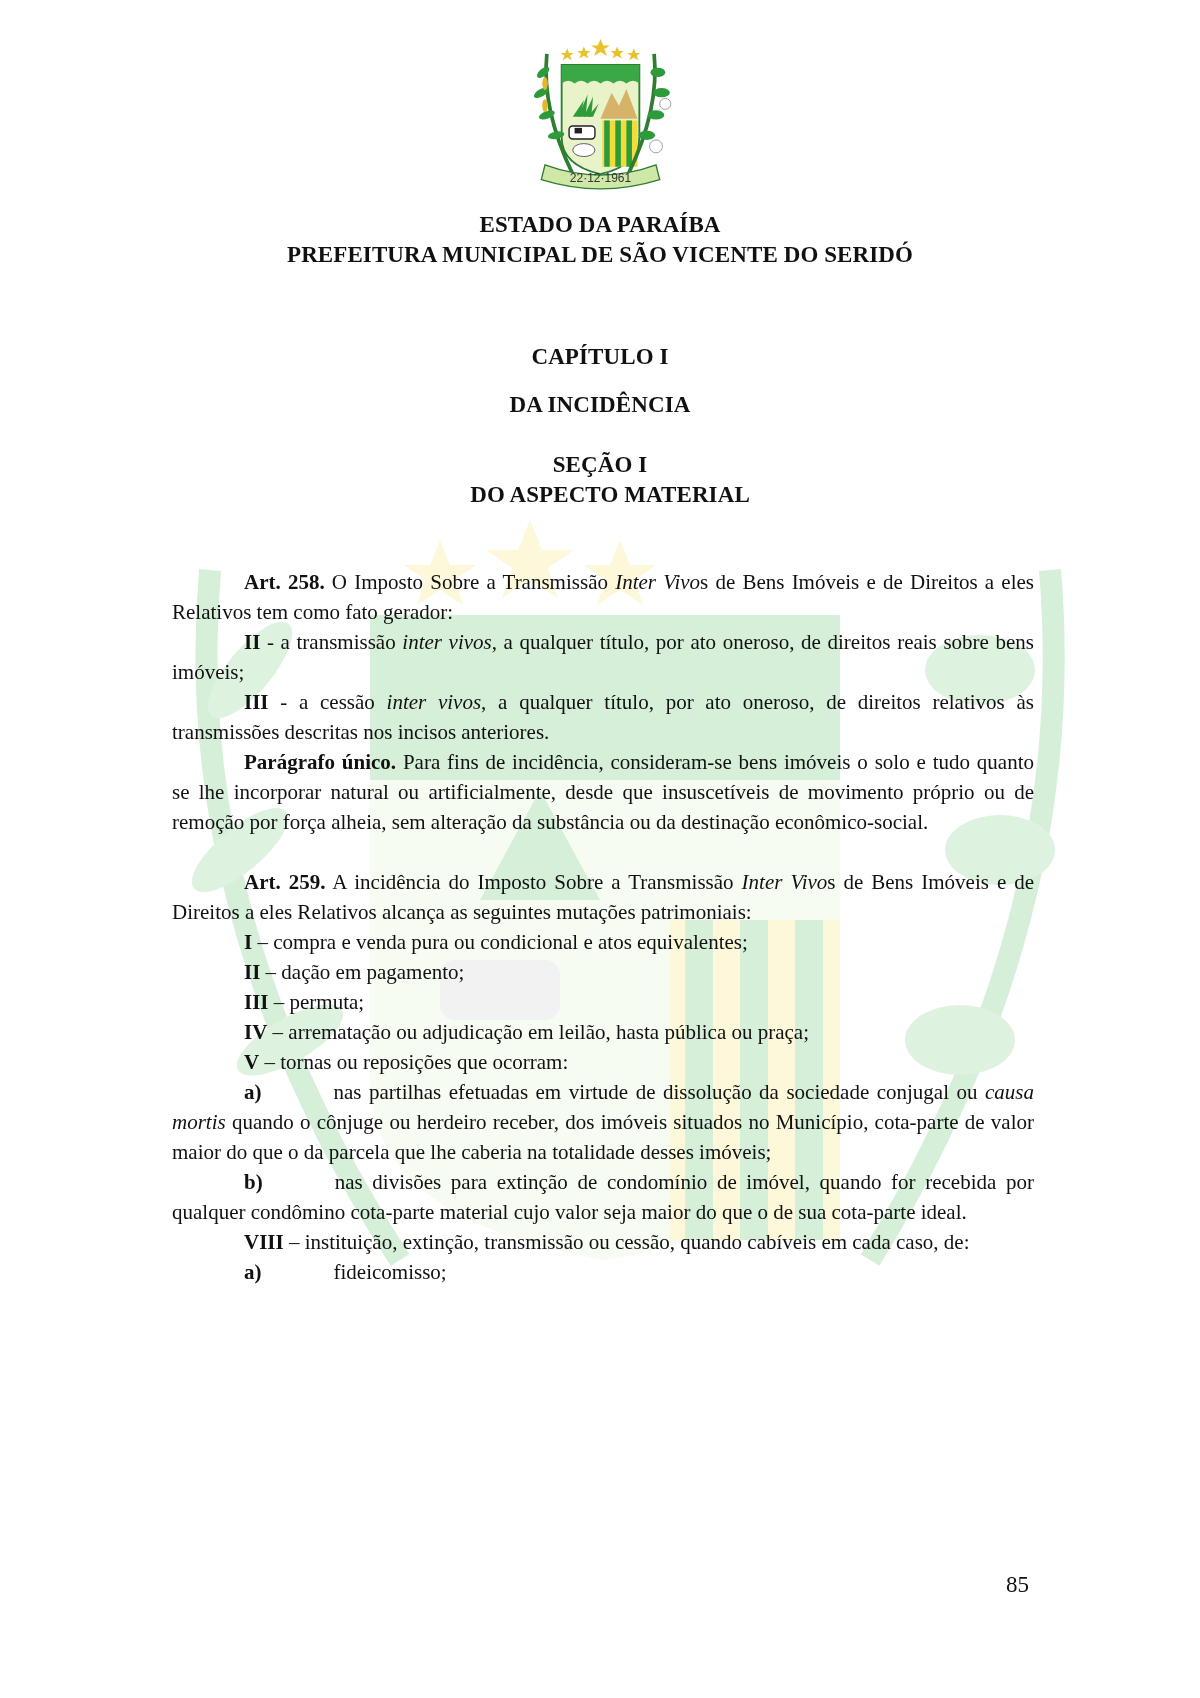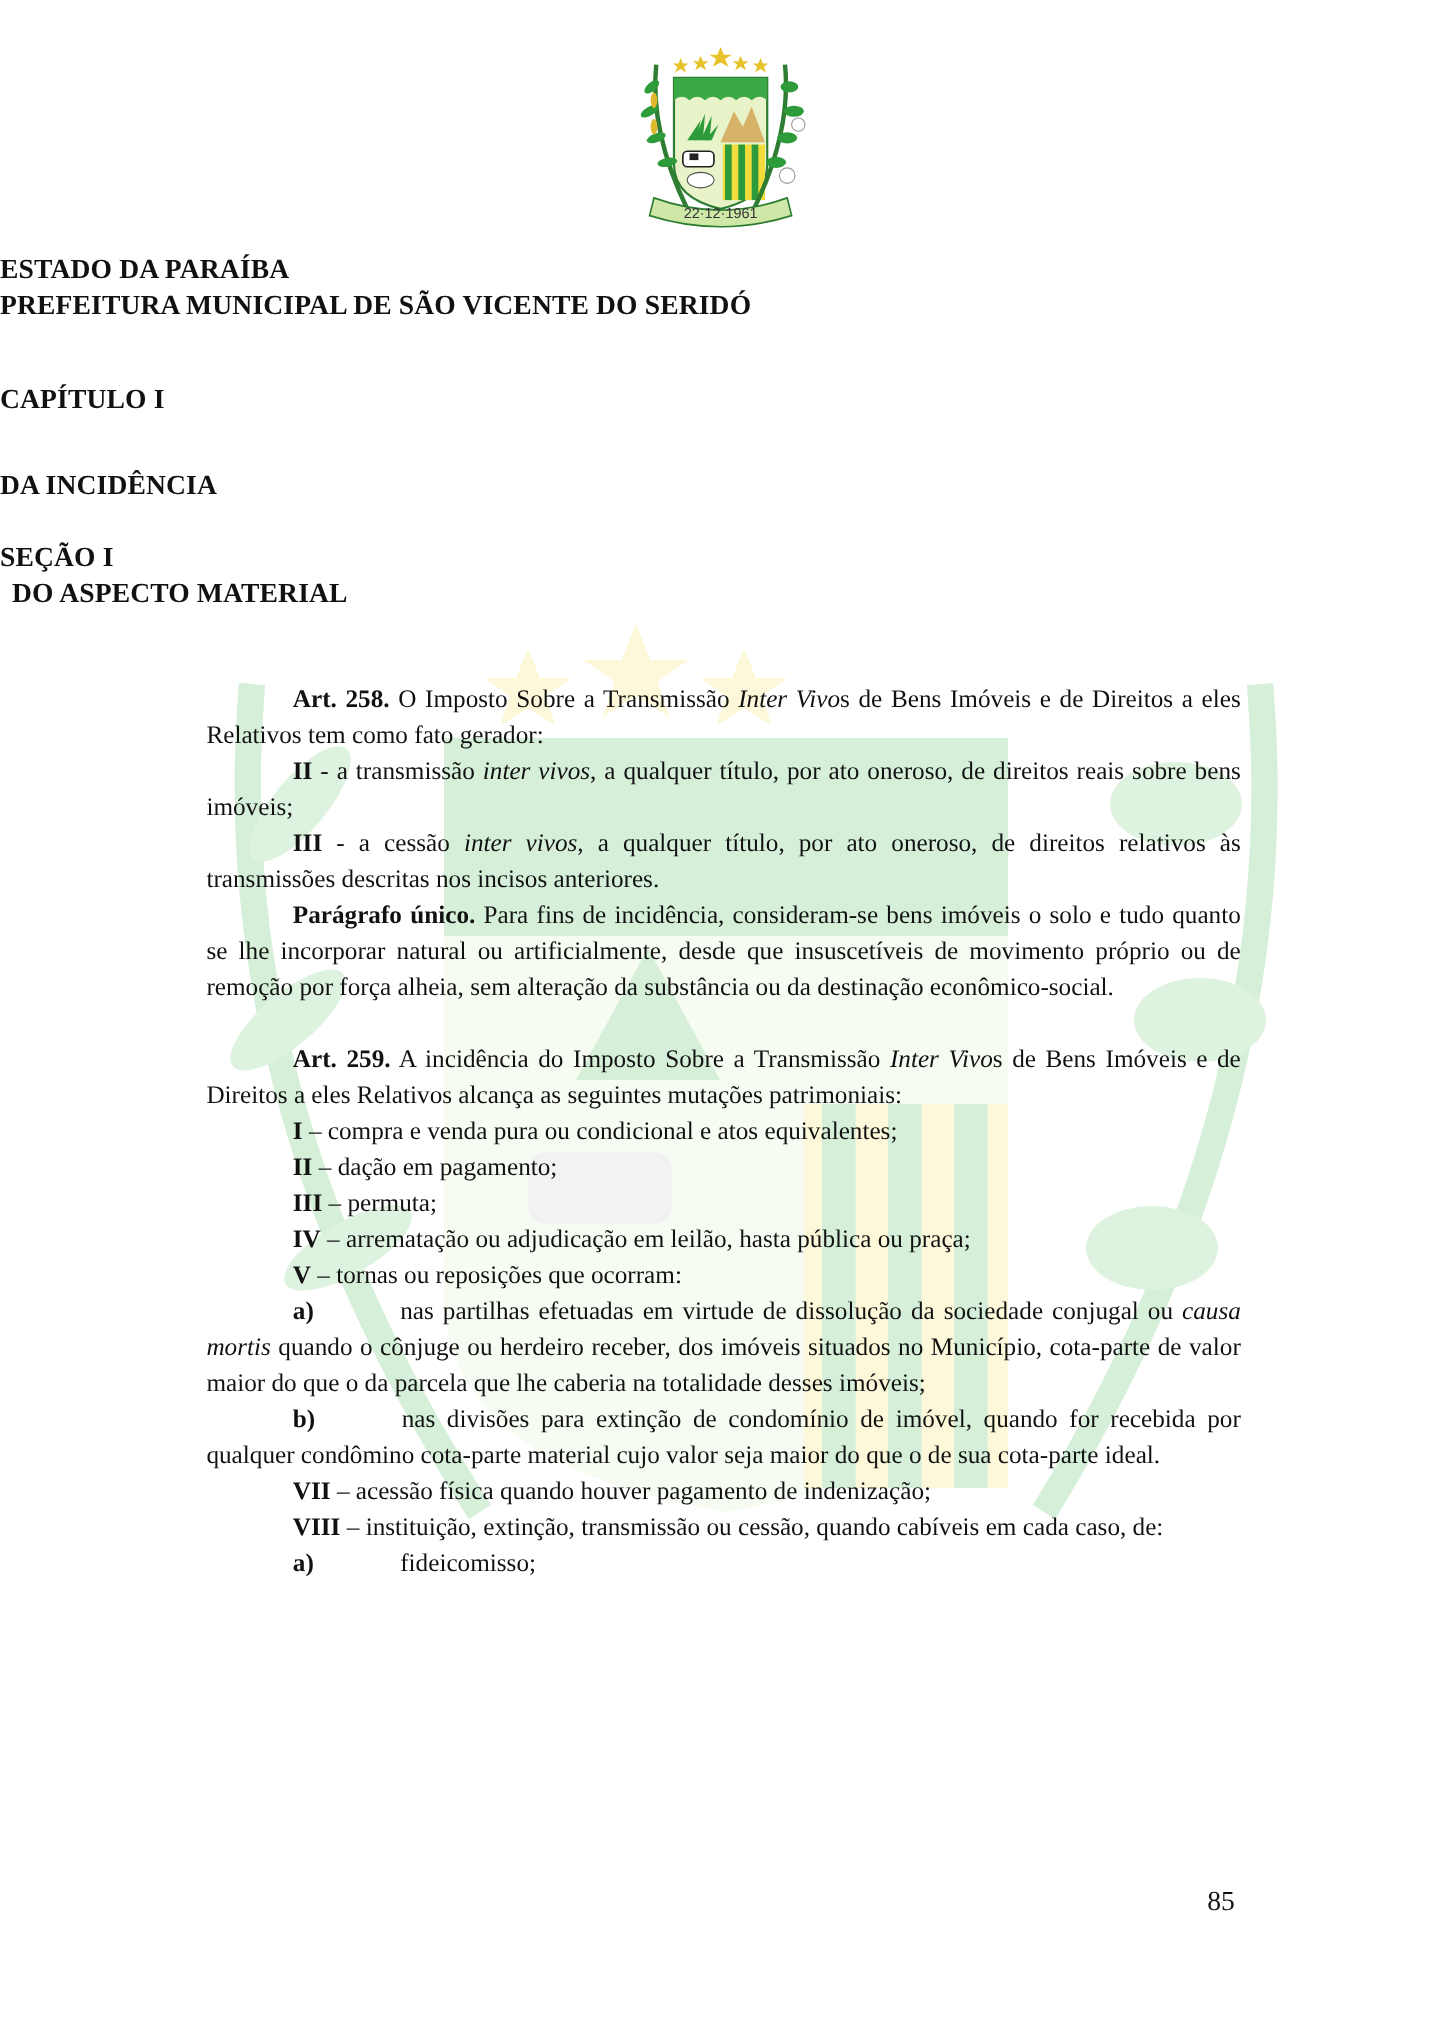--- a/index.html
+++ b/index.html
@@ -3,24 +3,24 @@
   <meta charset="utf-8">
   <style>
     html, body { margin: 0; padding: 0; background: #ffffff; }
     body { width: 1200px; height: 1698px; position: relative; overflow: hidden;
            font-family: "Liberation Serif", "DejaVu Serif", serif; color: #111; }
 
     .crest { position: absolute; left: 508px; top: 34px; width: 185px; height: 160px; }
 
     .watermark { position: absolute; left: 180px; top: 520px; width: 900px; height: 760px; opacity: 0.32; z-index: 0; }
 
-    .hdr { position: absolute; left: 0; width: 1200px; font-weight: bold; font-size: 23px; letter-spacing: 0.1px; z-index: 2; }
+    .hdr { position: absolute; left: 0; width: 1200px; text-align: center; font-weight: bold; font-size: 23px; letter-spacing: 0.1px; z-index: 2; }
     .hdr1 { top: 212px; }
     .hdr2 { top: 242px; }
-    .cap  { top: 320px; }
+    .cap  { top: 344px; }
     .inc  { top: 392px; }
     .sec  { top: 452px; }
     .asp  { top: 482px; margin-left: 10px; }
 
     .body { position: absolute; left: 172px; width: 862px; top: 567px; font-size: 21px; line-height: 30px; z-index: 2; }
     .p { margin: 0; text-align: justify; text-indent: 72px; }
     .gap { height: 30px; }
     b { font-weight: bold; }
     i { font-style: italic; }
     .tab { display: inline-block; width: 72px; }
@@ -139,18 +139,17 @@
   <p class="p">
     <b>Art. 259.</b><span> A incidência do Imposto Sobre a Transmissão </span><i>Inter Vivo</i><span>s de Bens Imóveis e de Direitos a eles Relativos alcança as seguintes mutações patrimoniais:</span>
   </p>
   <p class="p"><b>I</b><span> – compra e venda pura ou condicional e atos equivalentes;</span></p>
   <p class="p"><b>II</b><span> – dação em pagamento;</span></p>
   <p class="p"><b>III</b><span> – permuta;</span></p>
   <p class="p"><b>IV</b><span> – arrematação ou adjudicação em leilão, hasta pública ou praça;</span></p>
   <p class="p"><b>V</b><span> – tornas ou reposições que ocorram:</span></p>
   <p class="p"><b>a)</b><span class="tab"></span><span>nas partilhas efetuadas em virtude de dissolução da sociedade conjugal ou </span><i>causa mortis</i><span> quando o cônjuge ou herdeiro receber, dos imóveis situados no Município, cota-parte de valor maior do que o da parcela que lhe caberia na totalidade desses imóveis;</span></p>
   <p class="p"><b>b)</b><span class="tab"></span><span>nas divisões para extinção de condomínio de imóvel, quando for recebida por qualquer condômino cota-parte material cujo valor seja maior do que o de sua cota-parte ideal.</span></p>
-  <p class="p"><b>VII</b><span> – acessão física quando houver pagamento de indenização;</span></p>
   <p class="p"><b>VIII</b><span> – instituição, extinção, transmissão ou cessão, quando cabíveis em cada caso, de:</span></p>
   <p class="p"><b>a)</b><span class="tab"></span><span>fideicomisso;</span></p>
 </div>
 
 <div class="page-num">85</div>
 
 </body></html>

